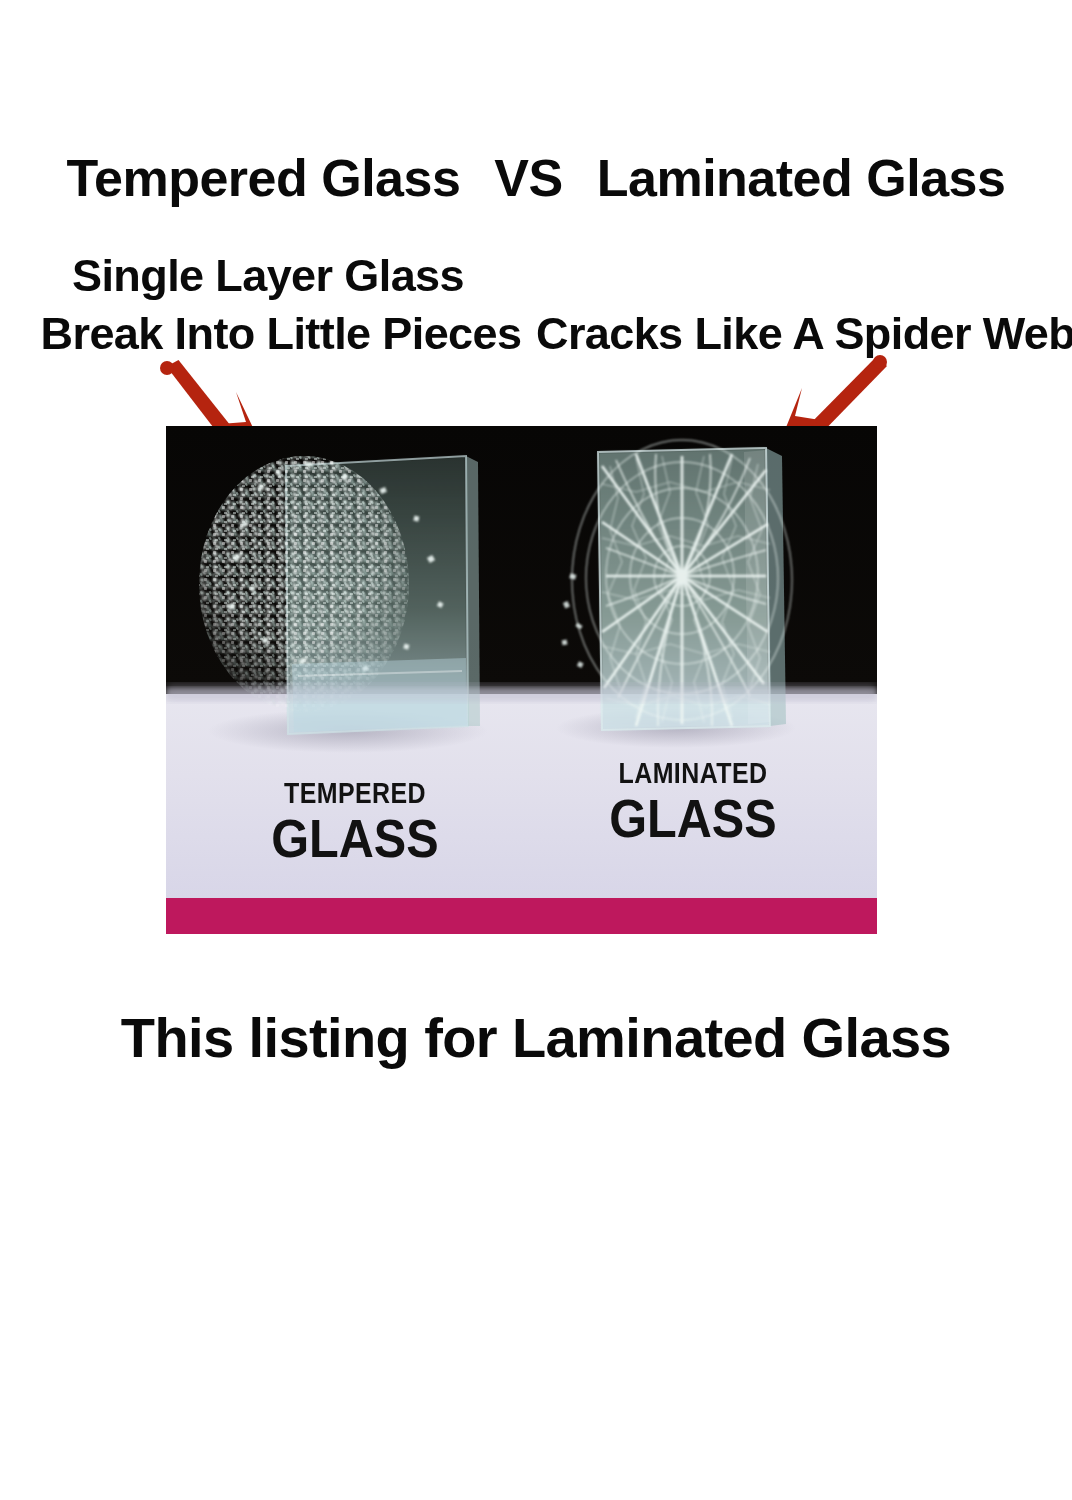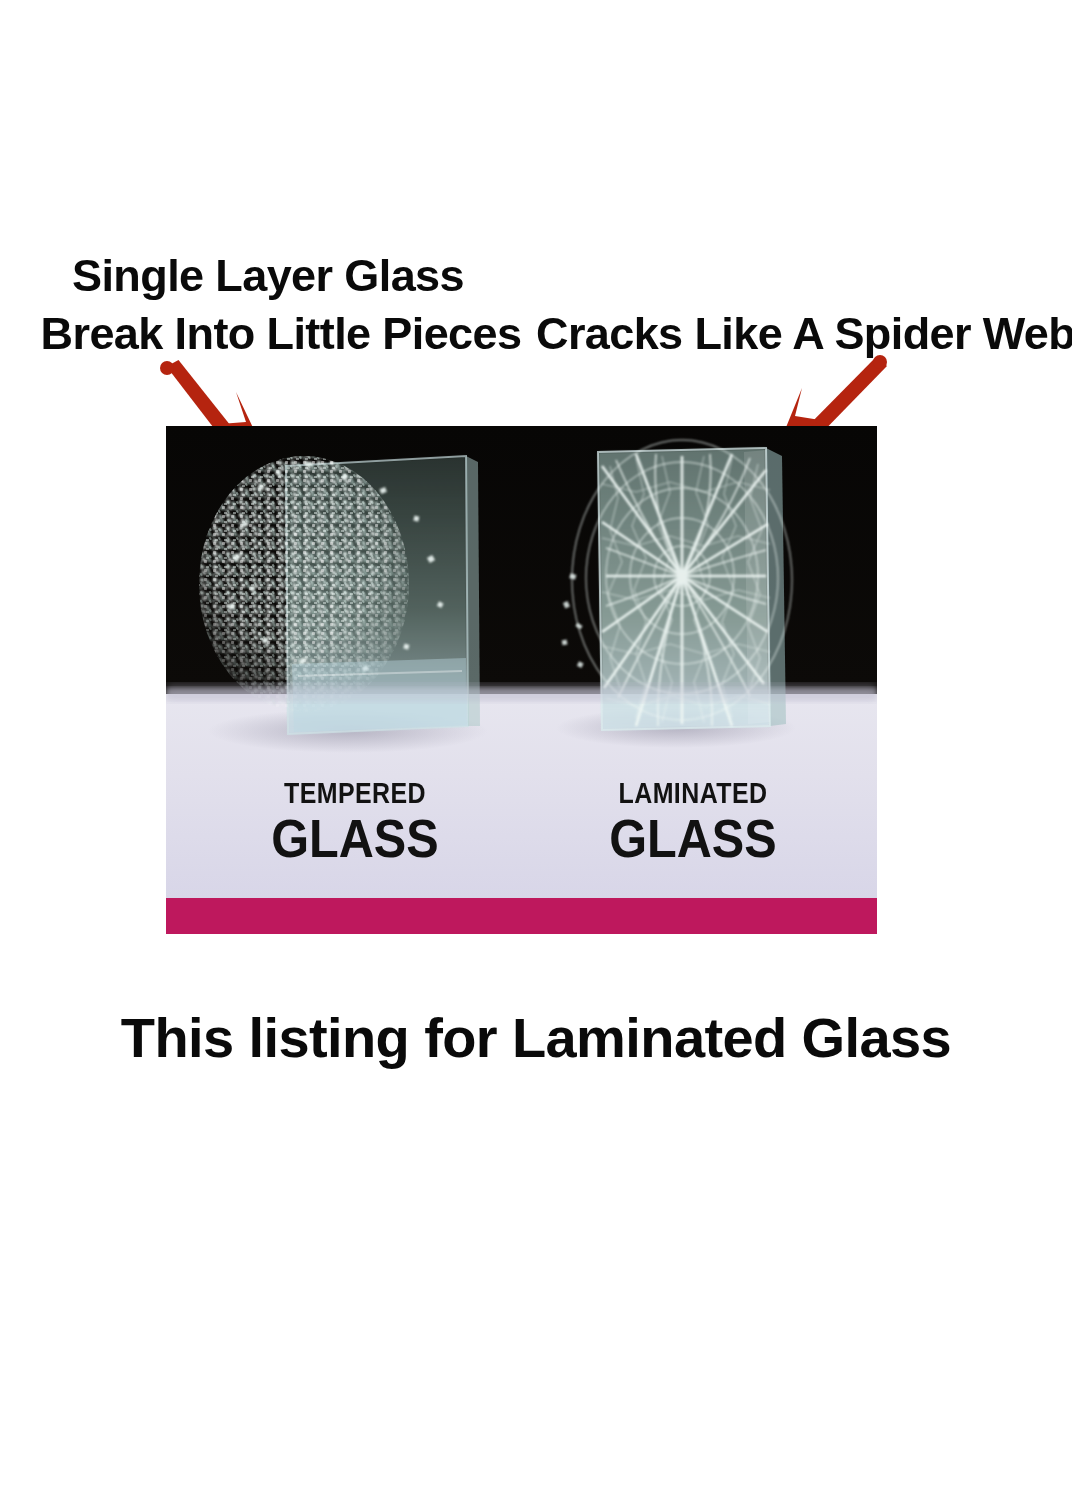--- a/index.html
+++ b/index.html
@@ -120,20 +120,23 @@
     margin-top: 2px;
   }
   #cap-tempered  { left: 190px; top: 778px; width: 330px; }
   #cap-laminated { left: 528px; top: 778px; width: 330px; }
 </style>
 </head>
 <body>
 
 <div class="stage">
 
+  <div class="hdr-row" id="title-line">
+    <span class="seg">Tempered Glass</span><span class="gap-sm"></span><span class="seg">VS</span><span class="gap-sm"></span><span class="seg">Laminated Glass</span>
+  </div>
 
   <div class="sub-line" id="sub-left-1">Single Layer Glass</div>
   <div class="sub-line" id="sub-left-2">Break Into Little Pieces</div>
   <div class="sub-line" id="sub-right-2">Cracks Like A Spider Web</div>
 
   <svg class="arrow-svg" id="arrow-left" viewBox="0 0 130 116">
     <g fill="#b5240f">
 
       <path d="M12.5 3.5 L24.5 -3.0 L92 82 L79 90 Z" transform="translate(4,11)"></path>
 
@@ -330,21 +333,21 @@
         <path d="M578 26 L600 24 L604 296 L582 298 Z" fill="#ffffff" opacity="0.12"></path>
       </g>
 
       <rect x="0" y="258" width="711" height="18" fill="#bfbdd0" opacity="0.35" filter="url(#softest)"></rect>
     </svg>
 
     <div class="photo-cap" id="cap-tempered" style="left:24px; top:352px;">
       <span class="small">TEMPERED</span>
       <span class="big">GLASS</span>
     </div>
-    <div class="photo-cap" id="cap-laminated" style="left:362px; top:352px;">
+    <div class="photo-cap" id="cap-laminated" style="left:362px; top:332px;">
       <span class="small">LAMINATED</span>
       <span class="big">GLASS</span>
     </div>
   </div>
 
   <div id="footer-line">This listing for Laminated Glass</div>
 
 </div>
 
 </body></html>

